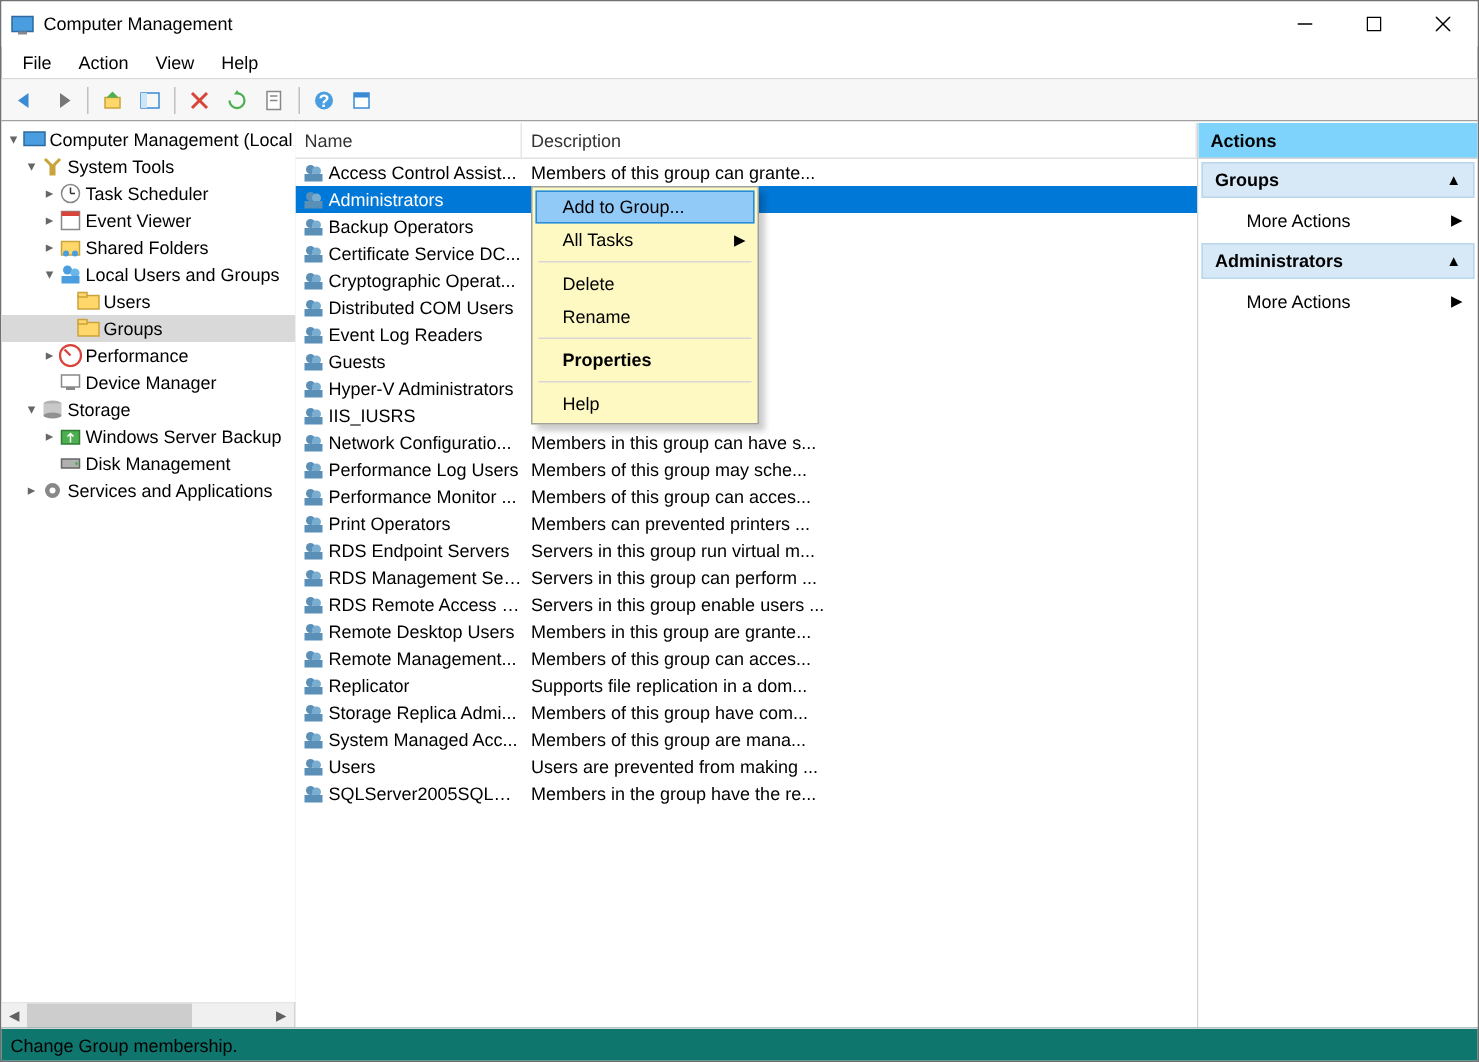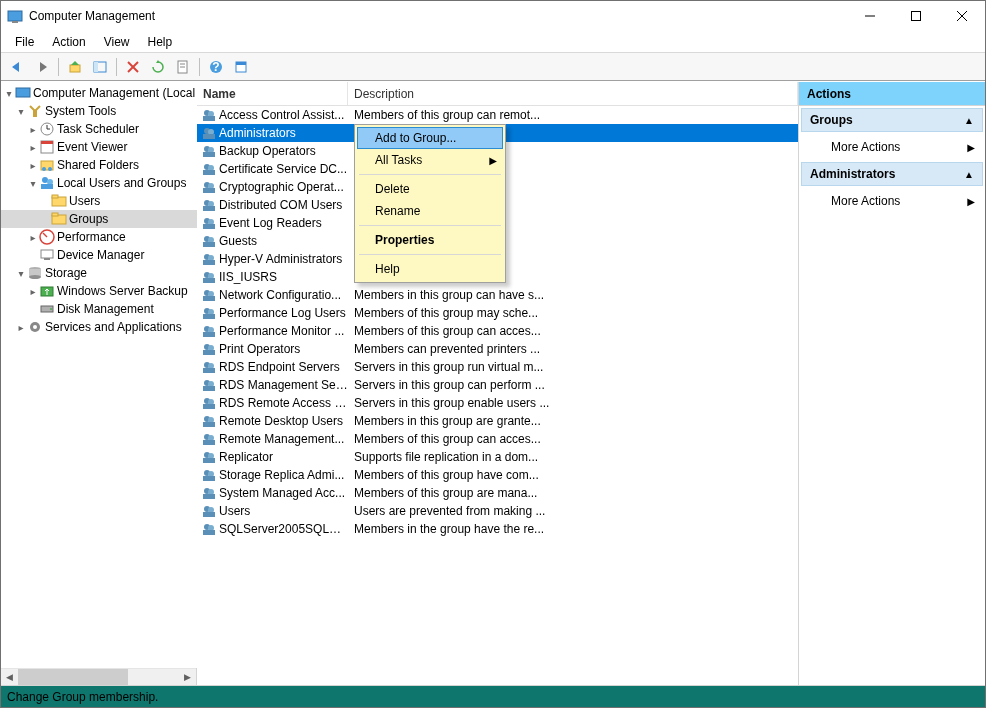--- a/index.html
+++ b/index.html
@@ -18,21 +18,21 @@
 .body { flex: 1; display: flex; border-top: 1px solid #fff; }
 .tree-pane { width: 196px; border-right: 1px solid #d4d4d4; overflow: hidden; background: #fff; padding: 2px 0; }
 .tree-pane .row { display: flex; align-items: center; height: 18px; padding-left: 2px; white-space: nowrap; }
 .tree-pane .ind { display: inline-block; }
 .tree-pane .toggle { width: 12px; text-align: center; color: #666; font-size: 10px; }
 .tree-pane .icon { width: 16px; height: 16px; margin-right: 2px; }
 .tree-pane .row.selected { background: #d9d9d9; }
 .center-pane { flex: 1; display: flex; flex-direction: column; border-right: 1px solid #d4d4d4; }
 .list-header { height: 24px; display: flex; align-items: center; border-bottom: 1px solid #e1e1e1; background: #fff; }
 .list-header .col { padding-left: 6px; height: 100%; display: flex; align-items: center; border-right: 1px solid #e5e5e5; color: #333; }
-.col-name { width: 151px; font-weight: bold; }
+.col-name { width: 151px; }
 .col-desc { flex: 1; }
 .list-body { flex: 1; overflow: hidden; position: relative; }
 .list-row { display: flex; align-items: center; height: 18px; }
 .list-row .cell-name { width: 151px; padding-left: 4px; display: flex; align-items: center; white-space: nowrap; overflow: hidden; }
 .list-row .cell-desc { flex: 1; padding-left: 6px; white-space: nowrap; overflow: hidden; }
 .list-row.selected { background: #0078d7; color: #fff; }
 .grp-icon { width: 16px; height: 16px; margin-right: 2px; flex: 0 0 auto; }
 .context-menu { position: absolute; left: 157px; top: 18px; width: 152px; background: #fef9c3; border: 1px solid #a0a0a0; box-shadow: 4px 4px 4px rgba(0,0,0,0.2); z-index: 10; padding: 2px; }
 .context-menu .citem { height: 22px; display: flex; align-items: center; padding-left: 18px; padding-right: 8px; position: relative; }
 .context-menu .citem.highlight { background: #91c9f7; border: 1px solid #2a8dd4; padding-left: 17px; }
@@ -309,21 +309,21 @@
 
       <div class="list-row">
             <div class="cell-name">
               <svg class="grp-icon" viewBox="0 0 16 16">
                 <circle cx="6" cy="6" r="3" fill="#5a8fb8"></circle>
                 <circle cx="10" cy="7" r="3" fill="#7aaed0"></circle>
                 <rect x="2" y="9" width="12" height="5" fill="#5a8fb8"></rect>
               </svg>
               <span class="ellipsis">Access Control Assist...</span>
             </div>
-            <div class="cell-desc ellipsis">Members of this group can remot...</div>
+            <div class="cell-desc ellipsis">Members of this group can grante...</div>
           </div>
           <div class="list-row selected">
             <div class="cell-name">
               <svg class="grp-icon" viewBox="0 0 16 16">
                 <circle cx="6" cy="6" r="3" fill="#5a8fb8"></circle>
                 <circle cx="10" cy="7" r="3" fill="#7aaed0"></circle>
                 <rect x="2" y="9" width="12" height="5" fill="#5a8fb8"></rect>
               </svg>
               <span class="ellipsis">Administrators</span>
             </div>

